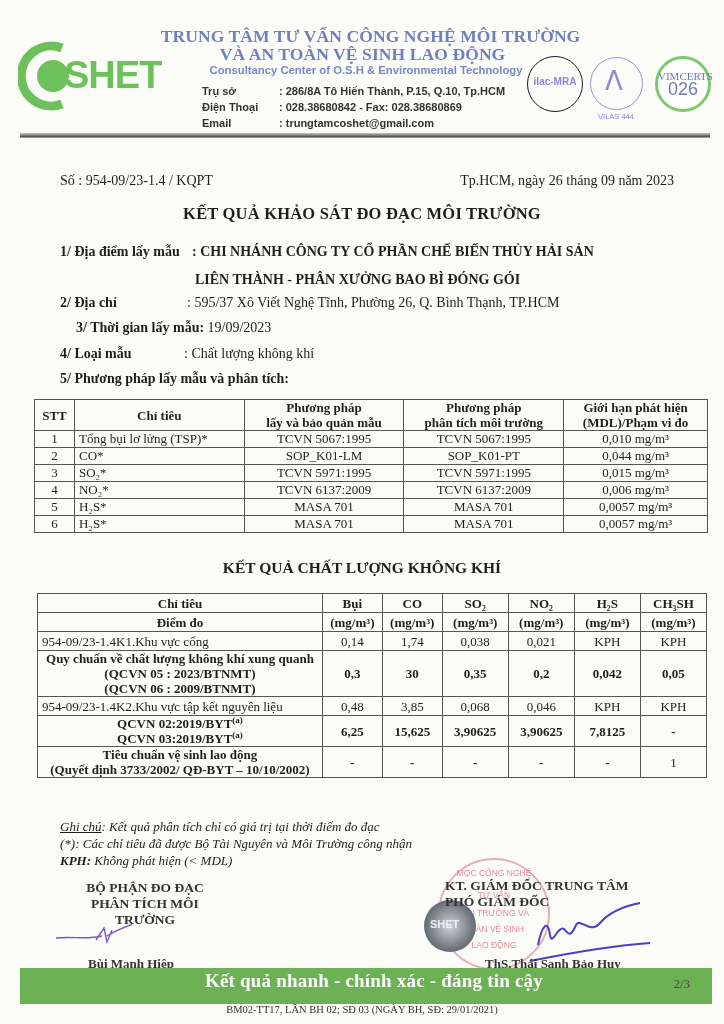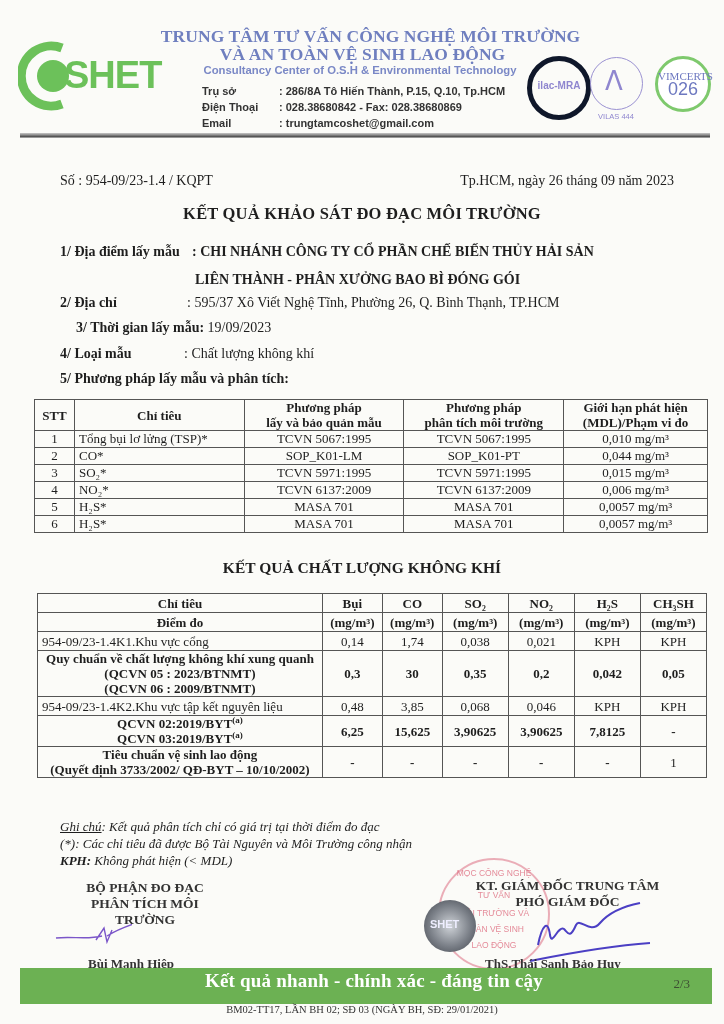--- a/index.html
+++ b/index.html
@@ -14,31 +14,31 @@
   
   .logo { left: 18px; top: 36px; width: 150px; height: 80px; }
   .org-title {
     left: 150px; width: 430px; text-align: center;
     color: #6f7fbf; font-weight: bold; font-size: 17.5px; line-height: 20px;
     font-family: "Liberation Serif", serif; letter-spacing: 0.1px;
   }
   .org-title.l1 { top: 26px; left: 148px; width: 445px; }
   .org-title.l2 { top: 44px; left: 150px; width: 425px; }
   .org-en {
-    left: 190px; top: 64px; width: 340px; font-family: "Liberation Sans", sans-serif;
+    left: 196px; top: 64px; width: 340px; font-family: "Liberation Sans", sans-serif;
     color: #7a88c6; font-weight: bold; font-size: 11.3px; text-align: center;
   }
   .contact { left: 202px; font-family: "Liberation Sans", sans-serif; font-weight: bold; font-size: 11px; color: #333; }
   .contact .k { display: inline-block; width: 77px; }
   .c1 { top: 85px; } .c2 { top: 101px; } .c3 { top: 117px; }
   .header-rule { left: 20px; top: 133px; width: 690px; height: 5px;
     background: linear-gradient(#c7c7c7, #8a8a8a 40%, #555 70%, #bbb); }
 
   .badge { border-radius: 50%; }
-  .ilac { left: 527px; top: 56px; width: 54px; height: 54px; border: 5px solid #0f172a; }
+  .ilac { left: 527px; top: 56px; width: 54px; height: 54px; border: 1px solid #0f172a; }
   .ilac span { position: absolute; left: 2px; top: 19px; width: 50px; text-align: center;
     font-family: "Liberation Sans", sans-serif; font-size: 10px; font-weight: bold; color: #8f86cf; }
   .vilas { left: 590px; top: 57px; width: 51px; height: 51px; border: 1.5px solid #9b92d2; }
   .vilas .a { position: absolute; left: 14px; top: 8px; font-size: 26px; color: #8f86cf; font-family: "DejaVu Sans", sans-serif; }
   .vilas-txt { left: 584px; top: 112px; width: 64px; text-align: center; font-family: "Liberation Sans", sans-serif;
     font-size: 7.5px; font-weight: normal; color: #8f86cf; }
   .vimcerts { left: 655px; top: 56px; width: 50px; height: 50px; border: 3px solid #7ec96d; background: #fff; }
   .vimcerts .t { position: absolute; top: 11px; width: 50px; text-align: center; font-size: 11px; font-weight: normal; color: #6d78c0; }
   .vimcerts .n { position: absolute; top: 20px; width: 50px; text-align: center; font-family: "Liberation Sans", sans-serif; font-size: 18px; color: #6d78c0; }
 
@@ -68,21 +68,21 @@
   sup { font-size: 9px; vertical-align: 5px; line-height: 0; }
 
   .notes { left: 60px; top: 818px; font-size: 13px; font-style: italic; line-height: 17px; }
   .notes .u { text-decoration: underline; }
   .notes .b { font-weight: bold; }
 
   .sign-left-title { left: 60px; width: 170px; top: 880px; text-align: center; font-weight: bold; font-size: 13.5px; line-height: 16px; color: #333; }
   .sign-left-name { left: 88px; top: 956px; font-weight: bold; font-size: 13px; color: #333; }
   .sig1 { left: 52px; top: 918px; }
 
-  .sign-right-title { left: 445px; width: 245px; top: 878px; text-align: center; font-weight: bold; font-size: 13.5px; line-height: 16px; color: #333; }
+  .sign-right-title { left: 445px; width: 245px; top: 878px; font-weight: bold; font-size: 13.5px; line-height: 16px; color: #333; }
   .sign-right-name { left: 485px; top: 956px; font-weight: bold; font-size: 13px; color: #333; }
   .stamp-red { left: 438px; top: 858px; width: 108px; height: 108px; border: 2px solid rgba(220,110,130,0.55); border-radius: 50%; }
   .stamp-red .t { position: absolute; width: 108px; text-align: center; font-family: "Liberation Sans", sans-serif; font-size: 8.5px; color: rgba(220,100,120,0.75); }
   .stamp-seal { left: 424px; top: 900px; width: 52px; height: 52px; border-radius: 50%;
     background: radial-gradient(circle, #cfd3d8 0%, #7b8088 55%, #3c4048 100%); }
   .stamp-seal span { position: absolute; left: 6px; top: 18px; font-family: "Liberation Sans", sans-serif; font-size: 11px; font-weight: bold; color: #eef; }
   .sig2 { left: 520px; top: 895px; }
 
   .banner { left: 20px; top: 968px; width: 692px; height: 36px; background: #6cb153; }
   .banner .slogan { position: absolute; left: 185px; top: 2px; color: #fff; font-weight: bold; font-size: 19px; letter-spacing: 0.2px; }

